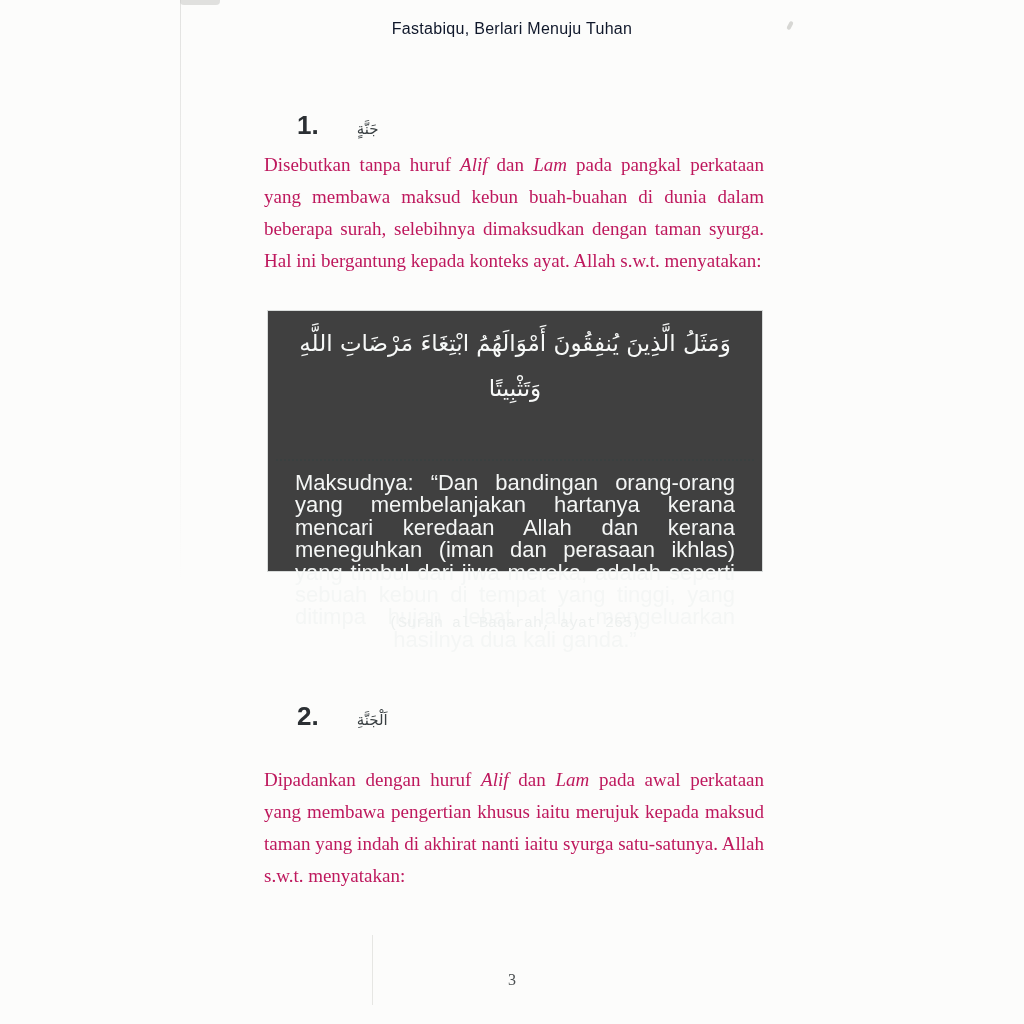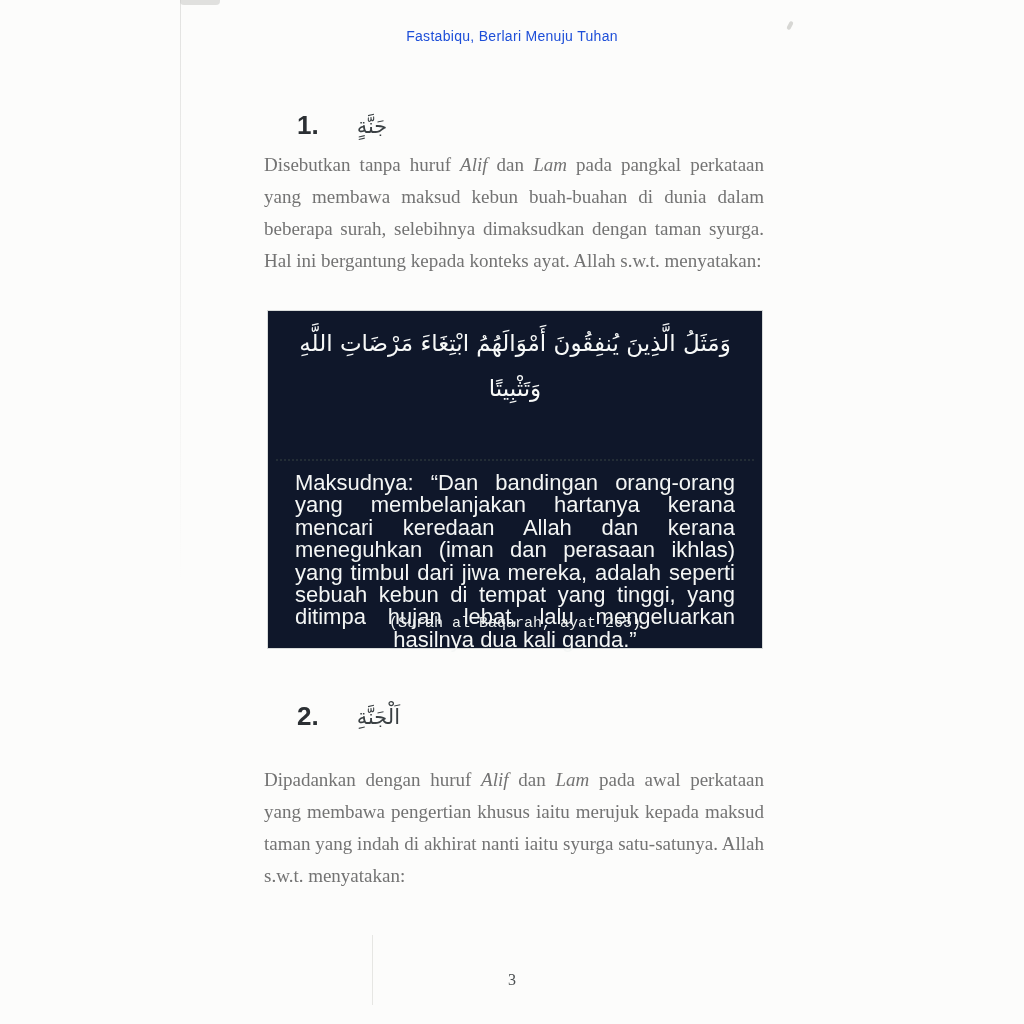--- a/index.html
+++ b/index.html
@@ -43,74 +43,74 @@
   }
   .scratch {
     position: absolute;
     left: 372px; top: 935px;
     width: 1px; height: 70px;
     background: #e6e6e3;
   }
 
   .running-header {
     position: absolute;
-    top: 28px; left: 0;
+    top: 20px; left: 0;
     width: 100%;
     text-align: center;
     font-family: "Liberation Sans", sans-serif;
-    font-size: 14px;
+    font-size: 16px;
     letter-spacing: .3px;
-    color: #1d4ed8;
+    color: #0f172a;
   }
 
   .item-row {
     position: absolute;
     left: 297px;
     display: flex;
     align-items: flex-end;
     gap: 38px;
   }
   .item-row .num {
     font-family: "Liberation Sans", sans-serif;
     font-weight: 700;
     font-size: 26px;
     color: #2b2f33;
     line-height: 1;
   }
   .item-row .term {
     font-family: "DejaVu Sans", sans-serif;
-    font-size: 21px;
+    font-size: 15px;
     color: #3a4043;
     line-height: 1;
     position: relative;
     top: -1px;
     direction: rtl;
   }
   #sec1-row { top: 112px; }
   #sec2-row { top: 703px; }
 
   .body-para {
     position: absolute;
     left: 264px;
     width: 500px;
     margin: 0;
     text-align: justify;
     font-size: 19px;
     line-height: 32px;
-    color: #737373;
+    color: #be185d;
   }
   #para1 { top: 149px; }
   #para2 { top: 744px; margin-top: 20px; }
   .body-para i { font-style: italic; }
 
   .quote-box {
     position: absolute;
     left: 268px; top: 311px;
-    width: 494px; height: 337px;
-    background: #0f172a;
+    width: 494px; height: 260px;
+    background: #404040;
     box-shadow: 0 0 0 1px rgba(150,159,157,.35);
   }
   .ayah {
     position: absolute;
     top: 10px; left: 16px; right: 16px;
     direction: rtl;
     text-align: center;
     font-family: "DejaVu Sans", sans-serif;
     font-size: 23px;
     line-height: 45px;

